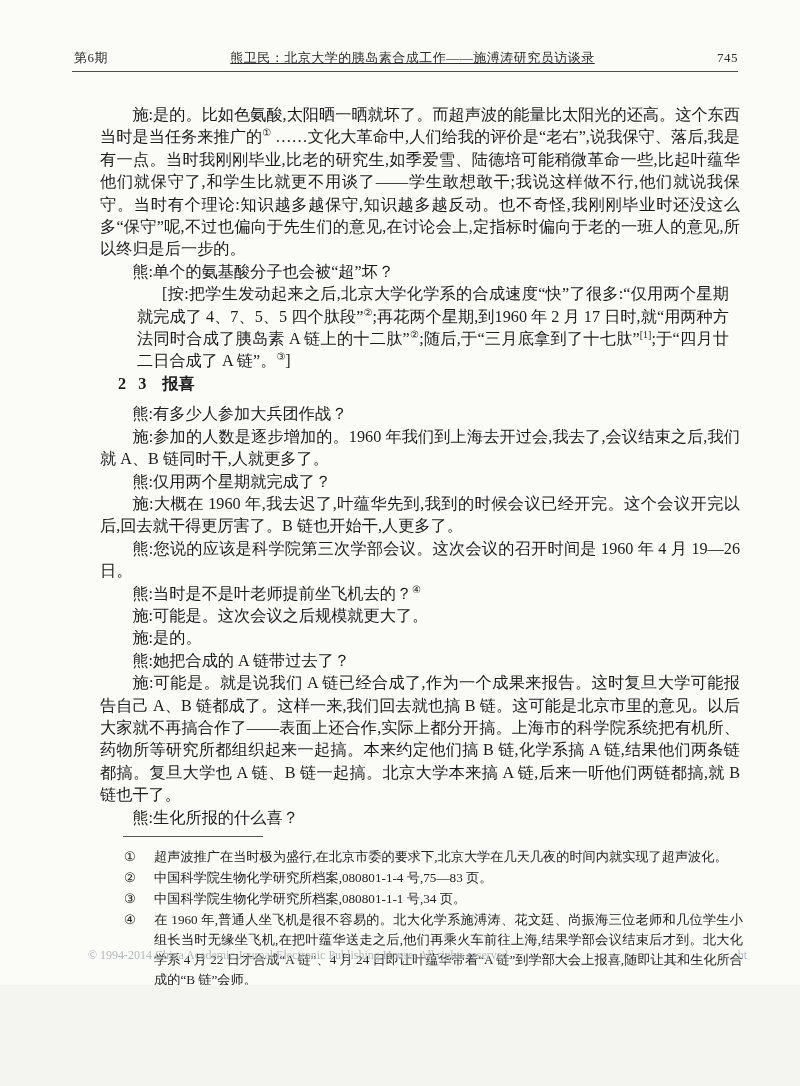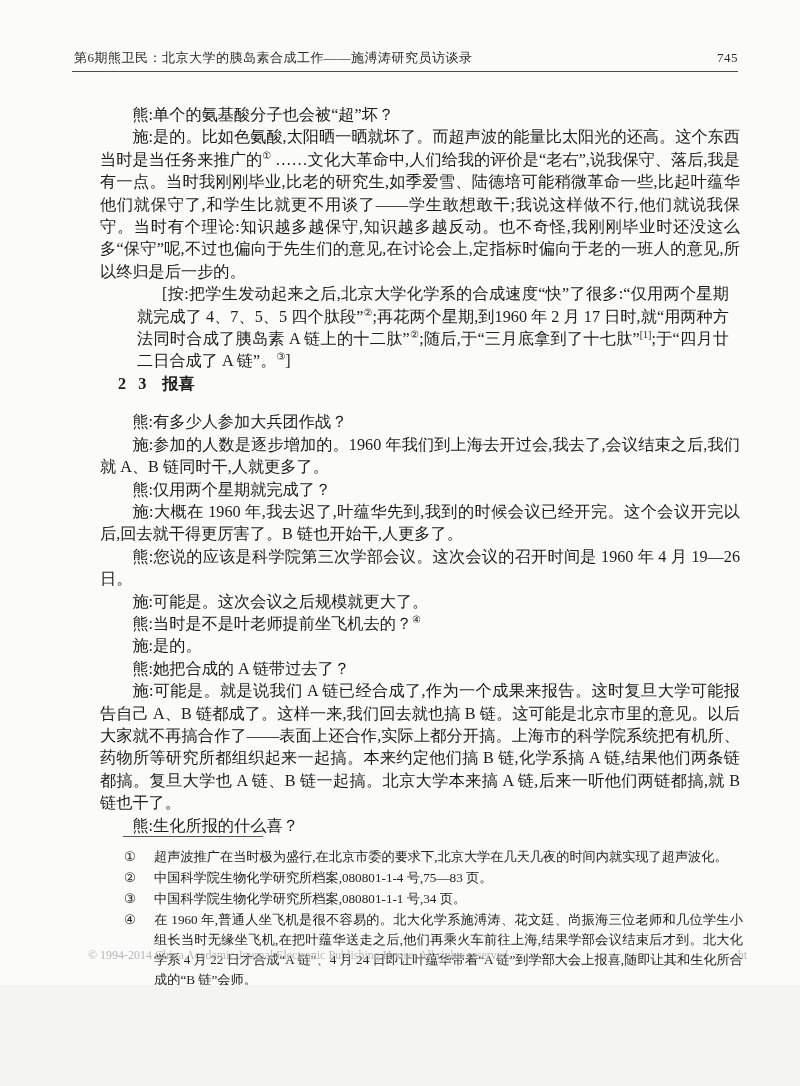--- a/index.html
+++ b/index.html
@@ -13,38 +13,38 @@
     background:#fbfbf8; overflow:hidden;
     color:#1d1d1d;
   }
   
   .hdr {
     position:absolute; top:49px; left:74px; width:664px;
     display:flex; align-items:baseline;
     font-size:13px; color:#2b2b2b; letter-spacing:0.5px;
   }
   .hdr .issue { white-space:nowrap; }
-  .hdr .title { flex:1; white-space:nowrap; }
+  .hdr .title { flex:1; text-align:center; white-space:nowrap;text-decoration:underline; }
   .hdr .pageno { white-space:nowrap; }
   .hdr-rule {
     position:absolute; top:71px; left:72px; width:666px; height:0;
     border-top:1.5px solid #4c4c4c;
   }
   
   .content {
     position:absolute; top:104px; left:100px; width:640px;
     font-size:16.2px; line-height:22.4px;
     text-align:justify; color:#1c1c1c;
   }
   .para { margin:0; text-indent:2em; }
   .note {
     margin:0 11px 0 37px; text-indent:1.55em;
   }
   .heading {
-    margin:0 0 16px 18px; text-indent:0; font-weight:bold;
+    margin:0 0 8px 18px; text-indent:0; font-weight:bold;
   }
   .heading .h-num { letter-spacing:4px; }
   .heading .h-title { margin-left:12px; }
   sup.ref {
     font-size:10px; line-height:0; vertical-align:super;
   }
   
   .fn-rule {
     position:absolute; top:836px; left:123px; width:140px; height:0;
     border-top:1.3px solid #555;
@@ -72,35 +72,35 @@
 
   <div class="hdr">
     <span class="issue">第6期</span>
     <span class="title">熊卫民：北京大学的胰岛素合成工作——施溥涛研究员访谈录</span>
     <span class="pageno">745</span>
   </div>
   <div class="hdr-rule"></div>
 
   <main class="content">
 
+    <p class="para"><span>施:是的。比如色氨酸,太阳晒一晒就坏了。而超声波的能量比太阳光的还高。这个东西当时是当任务来推广的</span><sup class="ref">①</sup><span> ……文化大革命中,人们给我的评价是“老右”,说我保守、落后,我是有一点。当时我刚刚毕业,比老的研究生,如季爱雪、陆德培可能稍微革命一些,比起叶蕴华他们就保守了,和学生比就更不用谈了——学生敢想敢干;我说这样做不行,他们就说我保守。当时有个理论:知识越多越保守,知识越多越反动。也不奇怪,我刚刚毕业时还没这么多“保守”呢,不过也偏向于先生们的意见,在讨论会上,定指标时偏向于老的一班人的意见,所以终归是后一步的。</span></p>
+
     <p class="para"><span>熊:单个的氨基酸分子也会被“超”坏？</span></p>
-
-    <p class="para"><span>施:是的。比如色氨酸,太阳晒一晒就坏了。而超声波的能量比太阳光的还高。这个东西当时是当任务来推广的</span><sup class="ref">①</sup><span> ……文化大革命中,人们给我的评价是“老右”,说我保守、落后,我是有一点。当时我刚刚毕业,比老的研究生,如季爱雪、陆德培可能稍微革命一些,比起叶蕴华他们就保守了,和学生比就更不用谈了——学生敢想敢干;我说这样做不行,他们就说我保守。当时有个理论:知识越多越保守,知识越多越反动。也不奇怪,我刚刚毕业时还没这么多“保守”呢,不过也偏向于先生们的意见,在讨论会上,定指标时偏向于老的一班人的意见,所以终归是后一步的。</span></p>
 
     <p class="note"><span>[按:把学生发动起来之后,北京大学化学系的合成速度“快”了很多:“仅用两个星期就完成了 4、7、5、5 四个肽段”</span><sup class="ref">②</sup><span>;再花两个星期,到1960 年 2 月 17 日时,就“用两种方法同时合成了胰岛素 A 链上的十二肽”</span><sup class="ref">②</sup><span>;随后,于“三月底拿到了十七肽”</span><sup class="ref">[1]</sup><span>;于“四月廿二日合成了 A 链”。</span><sup class="ref">③</sup><span>]</span></p>
 
     <p class="heading"><span class="h-num">2 3</span><span class="h-title">报喜</span></p>
 
     <p class="para"><span>熊:有多少人参加大兵团作战？</span></p>
     <p class="para"><span>施:参加的人数是逐步增加的。1960 年我们到上海去开过会,我去了,会议结束之后,我们就 A、B 链同时干,人就更多了。</span></p>
     <p class="para"><span>熊:仅用两个星期就完成了？</span></p>
     <p class="para"><span>施:大概在 1960 年,我去迟了,叶蕴华先到,我到的时候会议已经开完。这个会议开完以后,回去就干得更厉害了。B 链也开始干,人更多了。</span></p>
     <p class="para"><span>熊:您说的应该是科学院第三次学部会议。这次会议的召开时间是 1960 年 4 月 19—26 日。</span></p>
+    <p class="para"><span>熊:当时是不是叶老师提前坐飞机去的？</span><sup class="ref">④</sup></p>
     <p class="para"><span>施:可能是。这次会议之后规模就更大了。</span></p>
-    <p class="para"><span>熊:当时是不是叶老师提前坐飞机去的？</span><sup class="ref">④</sup></p>
     <p class="para"><span>施:是的。</span></p>
     <p class="para"><span>熊:她把合成的 A 链带过去了？</span></p>
     <p class="para"><span>施:可能是。就是说我们 A 链已经合成了,作为一个成果来报告。这时复旦大学可能报告自己 A、B 链都成了。这样一来,我们回去就也搞 B 链。这可能是北京市里的意见。以后大家就不再搞合作了——表面上还合作,实际上都分开搞。上海市的科学院系统把有机所、药物所等研究所都组织起来一起搞。本来约定他们搞 B 链,化学系搞 A 链,结果他们两条链都搞。复旦大学也 A 链、B 链一起搞。北京大学本来搞 A 链,后来一听他们两链都搞,就 B 链也干了。</span></p>
     <p class="para"><span>熊:生化所报的什么喜？</span></p>
   </main>
 
   <div class="fn-rule"></div>
   <div class="footnotes">
     <p class="fn"><span class="num">①</span><span>超声波推广在当时极为盛行,在北京市委的要求下,北京大学在几天几夜的时间内就实现了超声波化。</span></p>
     <p class="fn"><span class="num">②</span><span>中国科学院生物化学研究所档案,080801-1-4 号,75—83 页。</span></p>

